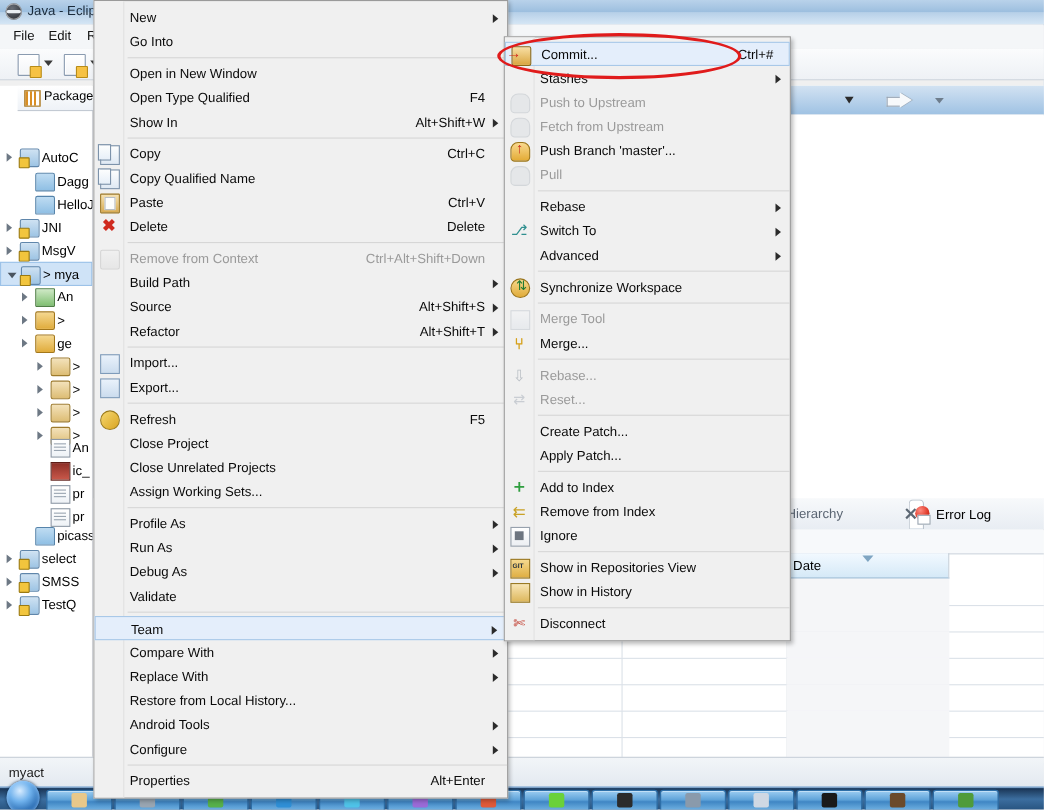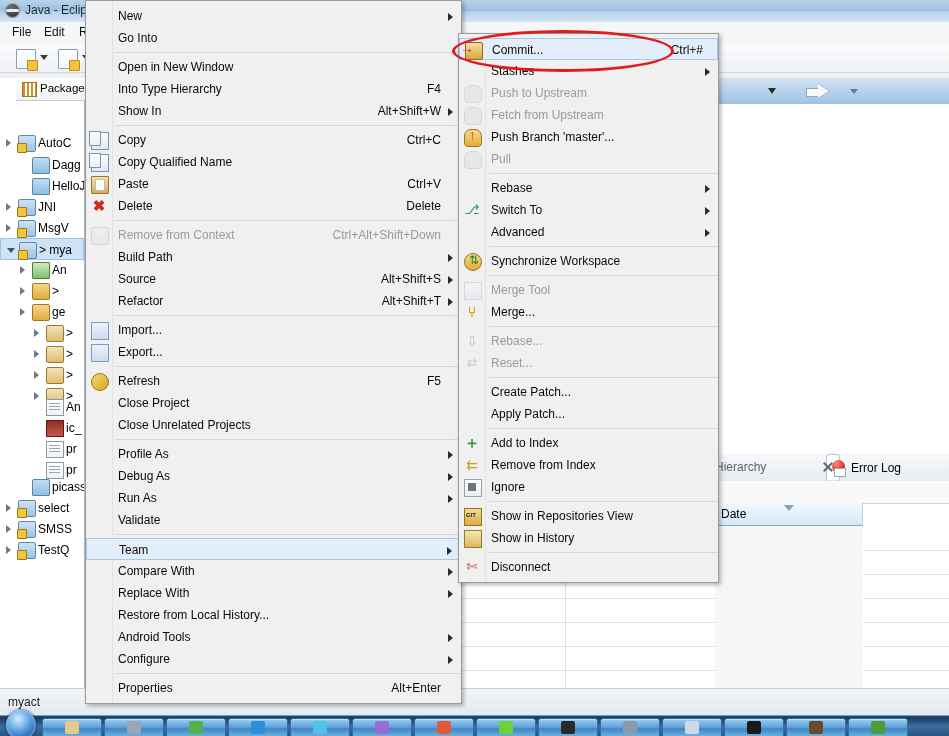--- a/index.html
+++ b/index.html
@@ -423,21 +423,21 @@
         <span class="sub" style="right: 8px;"></span>
       </div>
       <div class="mi">
         <span class="lbl">Go Into</span>
       </div>
       <div class="sep"></div>
       <div class="mi">
         <span class="lbl">Open in New Window</span>
       </div>
       <div class="mi">
-        <span class="lbl">Into Type Hierarchy</span>
+        <span class="lbl">Open Type Qualified</span>
         <span class="acc" style="right: 20px;">F4</span>
       </div>
       <div class="mi">
         <span class="lbl">Show In</span>
         <span class="acc" style="right: 20px;">Alt+Shift+W</span>
         <span class="sub" style="right: 8px;"></span>
       </div>
       <div class="sep"></div>
       <div class="mi">
         <div class="mi-ico mg-copy"></div>
@@ -492,31 +492,34 @@
         <div class="mi-ico mg-ref"></div>
         <span class="lbl">Refresh</span>
         <span class="acc" style="right: 20px;">F5</span>
       </div>
       <div class="mi">
         <span class="lbl">Close Project</span>
       </div>
       <div class="mi">
         <span class="lbl">Close Unrelated Projects</span>
       </div>
+      <div class="mi">
+        <span class="lbl">Assign Working Sets...</span>
+      </div>
       <div class="sep"></div>
       <div class="mi">
         <span class="lbl">Profile As</span>
         <span class="sub" style="right: 8px;"></span>
       </div>
       <div class="mi">
+        <span class="lbl">Run As</span>
+        <span class="sub" style="right: 8px;"></span>
+      </div>
+      <div class="mi">
         <span class="lbl">Debug As</span>
-        <span class="sub" style="right: 8px;"></span>
-      </div>
-      <div class="mi">
-        <span class="lbl">Run As</span>
         <span class="sub" style="right: 8px;"></span>
       </div>
       <div class="mi">
         <span class="lbl">Validate</span>
       </div>
       <div class="sep"></div>
       <div class="mi hot">
         <span class="lbl">Team</span>
         <span class="sub" style="right: 8px;"></span>
       </div>

